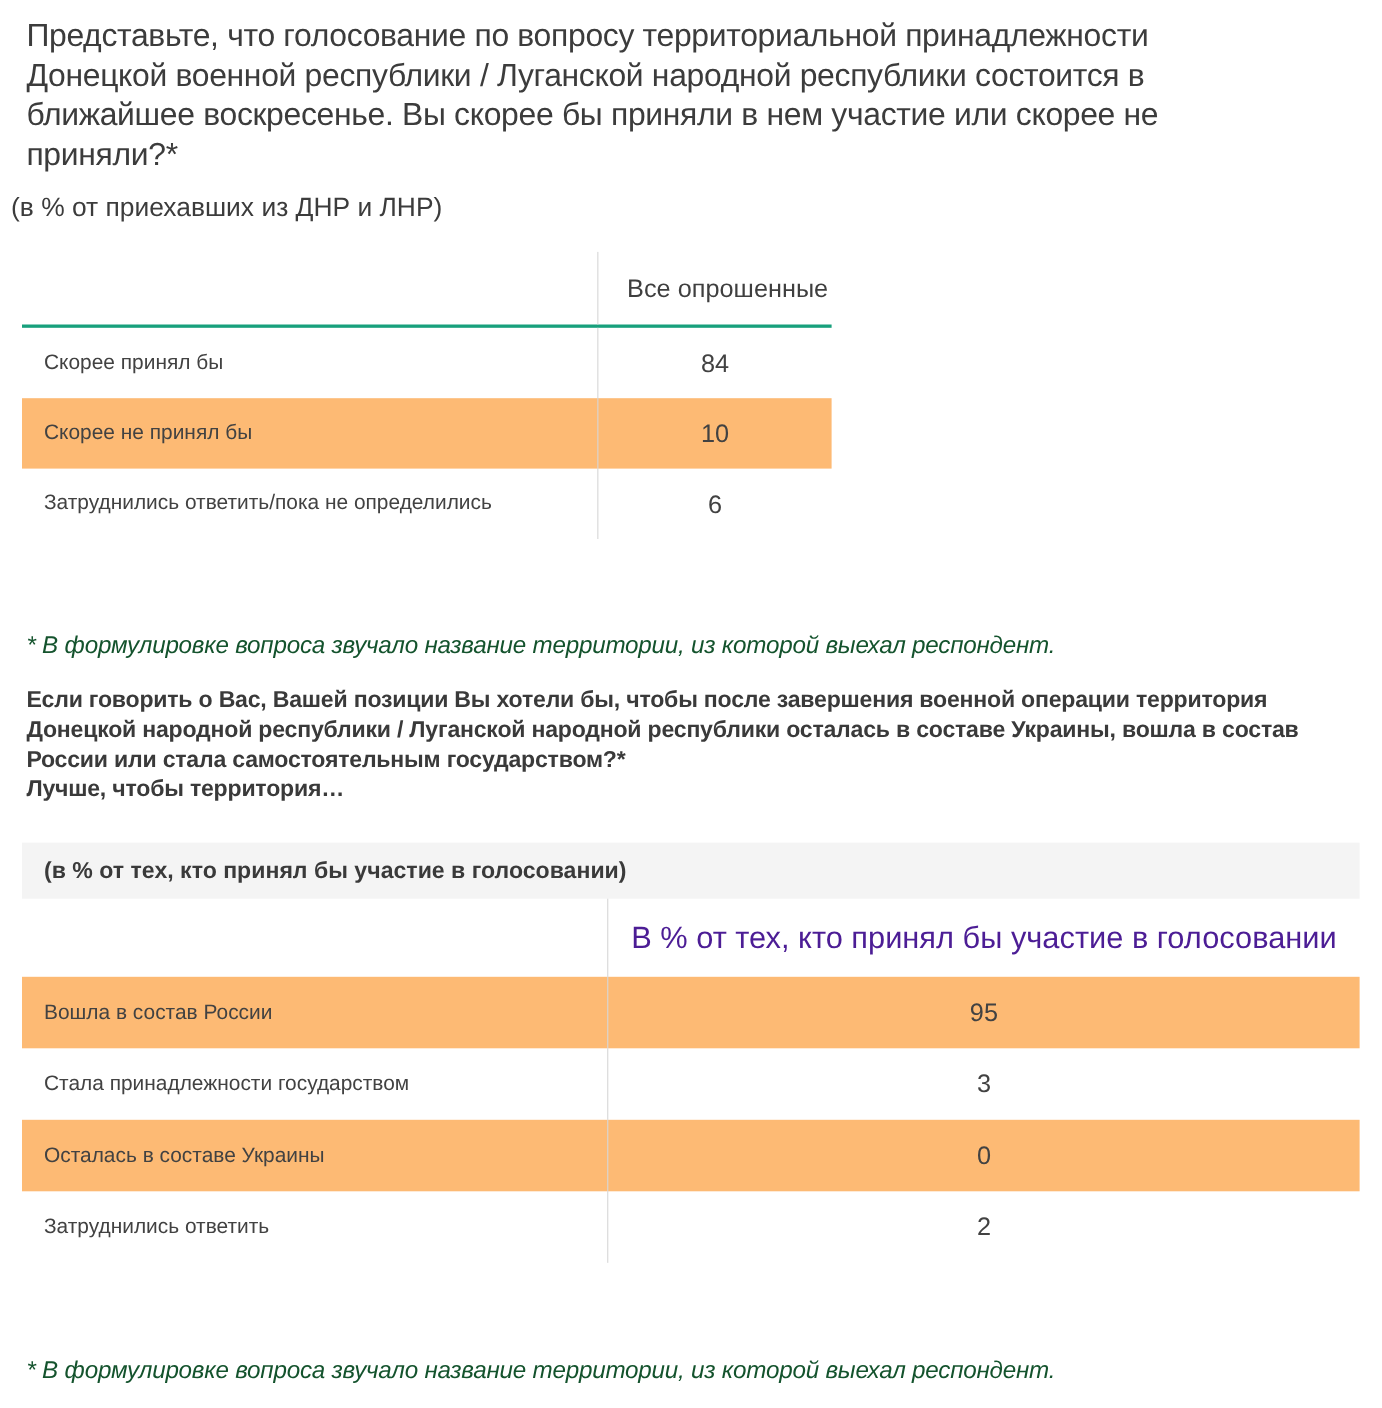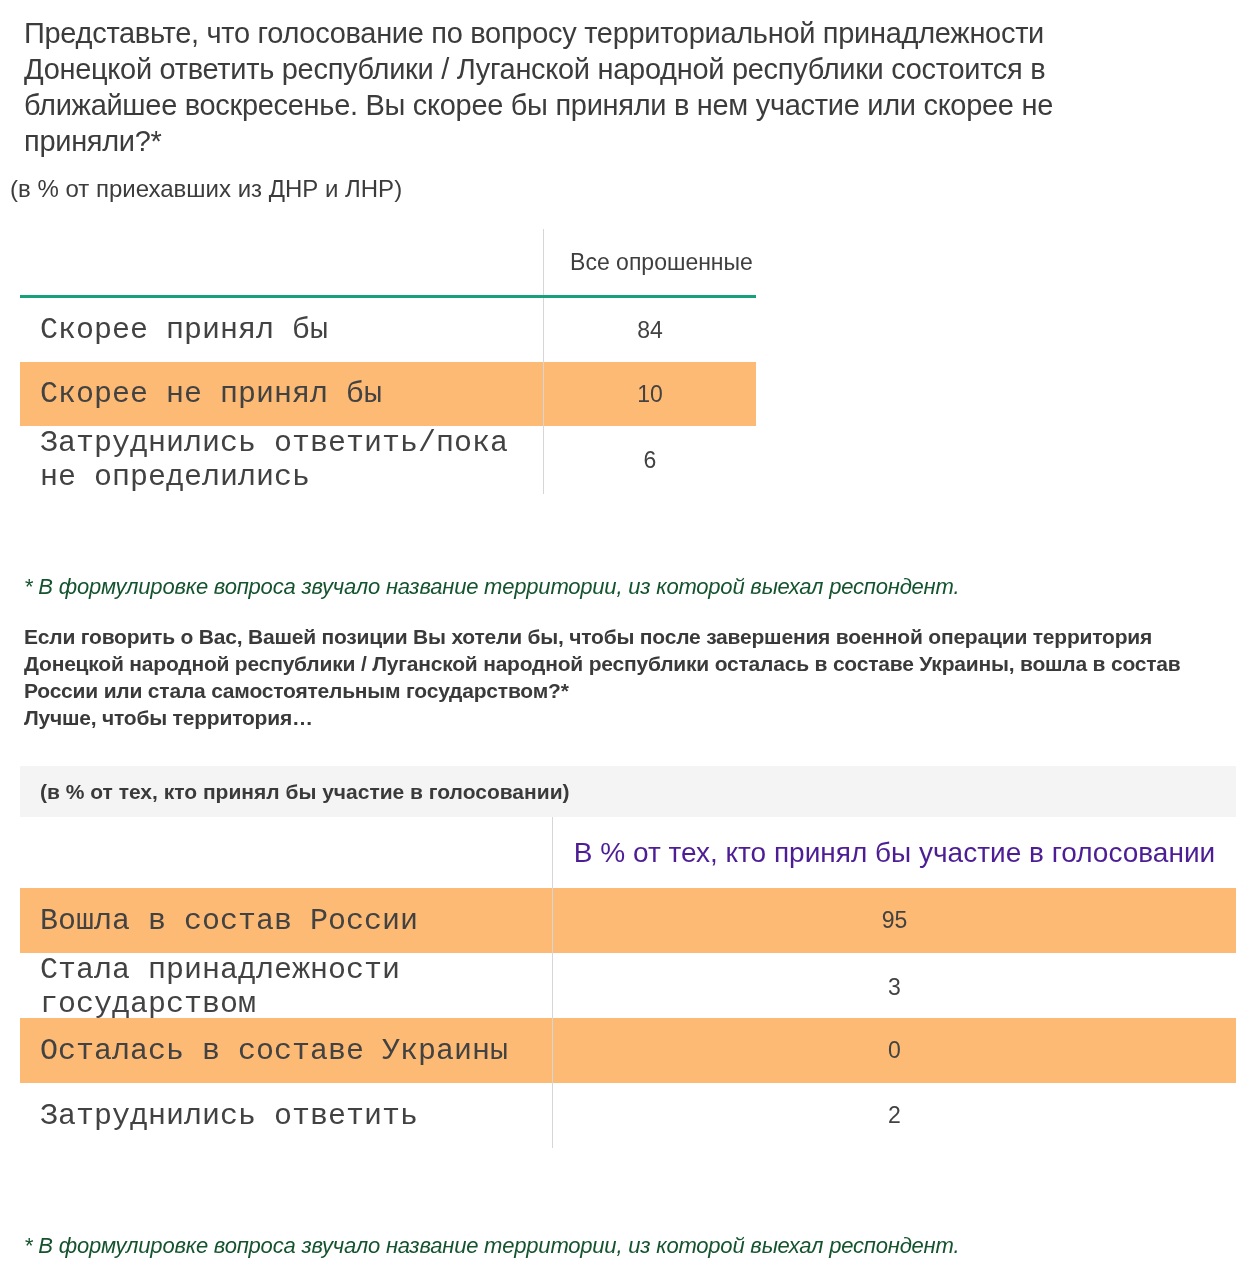--- a/index.html
+++ b/index.html
@@ -57,23 +57,22 @@
   }
   .t1-row, .t2-row {
     display: grid;
     align-items: stretch;
   }
   .t1-row { grid-template-columns: 523px 213px; height: 64px; }
   .row-label {
     display: flex;
     align-items: center;
     padding-left: 20px;
-    font-size: 30px;
+    font-size: 19px;
     color: #424242;
-    font-family: Liberation Mono, monospace;
   }
   .row-value {
     border-left: 1px solid #d6d6d6;
     display: flex;
     align-items: center;
     justify-content: center;
     font-size: 23px;
     color: #424242;
   }
   .bg-alt { background: #fdba74; }
@@ -130,21 +129,21 @@
     font-size: 28px;
     color: #4c1d95;
   }
   .t2-row { grid-template-columns: 532px 684px; height: 65px; }
 </style>
 </head>
 <body>
 
 <div>
 
-  <h1 class="question-1">Представьте, что голосование по вопросу территориальной принадлежности Донецкой ответить республики / Луганской народной республики состоится в ближайшее воскресенье. Вы скорее бы приняли в нем участие или скорее не приняли?*</h1>
+  <h1 class="question-1">Представьте, что голосование по вопросу территориальной принадлежности Донецкой военной республики / Луганской народной республики состоится в ближайшее воскресенье. Вы скорее бы приняли в нем участие или скорее не приняли?*</h1>
 
   <div class="subtitle-1">(в % от приехавших из ДНР и ЛНР)</div>
 
   <div class="table-1">
     <div class="t1-header">
       <div></div>
       <div class="col-head">Все опрошенные</div>
     </div>
     <div class="t1-row">
       <div class="row-label">Скорее принял бы</div>

